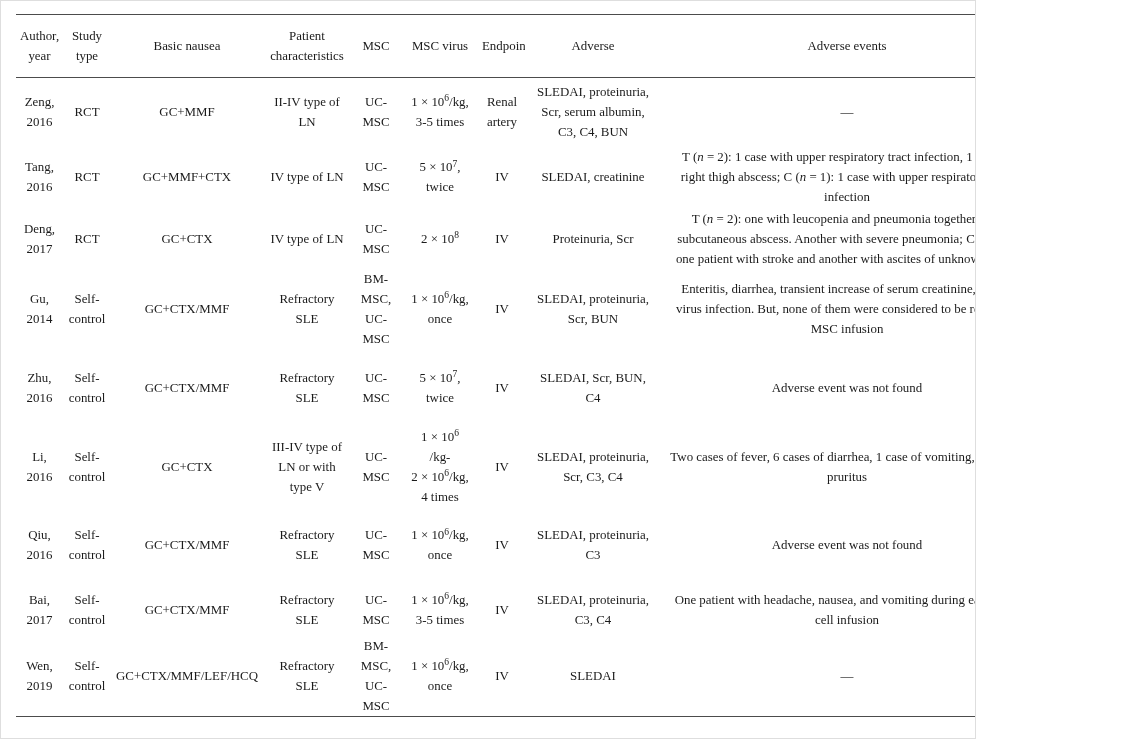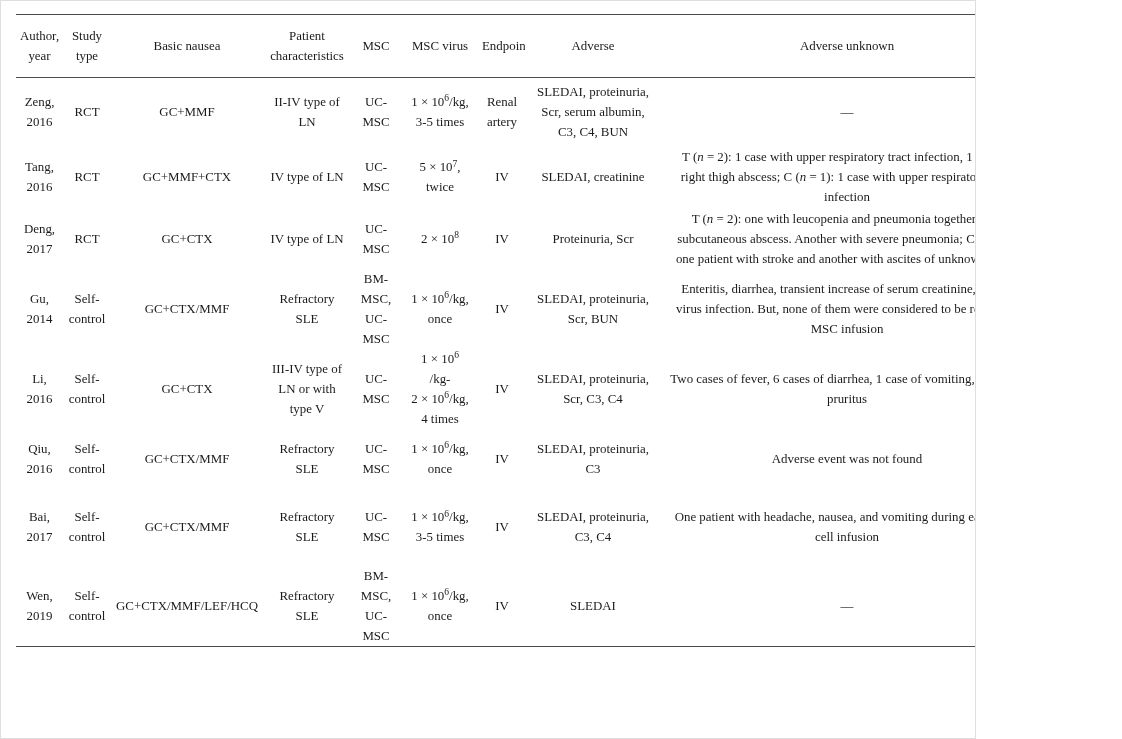--- a/index.html
+++ b/index.html
@@ -94,21 +94,21 @@
     <thead>
       <tr>
           <th>Author,<br>year</th>
           <th>Study<br>type</th>
           <th>Basic nausea</th>
           <th>Patient<br>characteristics</th>
           <th>MSC</th>
           <th>MSC virus</th>
           <th>Endpoint</th>
           <th>Adverse</th>
-          <th>Adverse unknown</th>
+          <th>Adverse events</th>
           <th>Effectiveness</th>
         </tr>
     </thead>
     <tbody>
         <tr>
           <td class="cell-author">Zeng,<br>2016</td>
           <td class="cell-study_type">RCT</td>
           <td class="cell-basic_regimen">GC+MMF</td>
           <td class="cell-patient_characteristics">II-IV type of<br>LN</td>
           <td class="cell-msc">UC-<br>MSC</td>
@@ -145,20 +145,32 @@
         <tr>
           <td class="cell-author">Gu,<br>2014</td>
           <td class="cell-study_type">Self-<br>control</td>
           <td class="cell-basic_regimen">GC+CTX/MMF</td>
           <td class="cell-patient_characteristics">Refractory<br>SLE</td>
           <td class="cell-msc">BM-<br>MSC,<br>UC-<br>MSC</td>
           <td class="cell-msc_dose">1 × 10<sup>6</sup>/kg,<br>once</td>
           <td class="cell-infusion">IV</td>
           <td class="cell-endpoint">SLEDAI, proteinuria,<br>Scr, BUN</td>
           <td class="cell-adverse_events">Enteritis, diarrhea, transient increase of serum creatinine, herpes virus infection. But, none of them were considered to be related to MSC infusion</td>
+          <td class="cell-effectiveness">Yes</td>
+        </tr>
+        <tr>
+          <td class="cell-author">Zhu,<br>2016</td>
+          <td class="cell-study_type">Self-<br>control</td>
+          <td class="cell-basic_regimen">GC+CTX/MMF</td>
+          <td class="cell-patient_characteristics">Refractory<br>SLE</td>
+          <td class="cell-msc">UC-<br>MSC</td>
+          <td class="cell-msc_dose">5 × 10<sup>7</sup>,<br>twice</td>
+          <td class="cell-infusion">IV</td>
+          <td class="cell-endpoint">SLEDAI, Scr, BUN,<br>C4</td>
+          <td class="cell-adverse_events">Adverse event was not found</td>
           <td class="cell-effectiveness">Yes</td>
         </tr>
         <tr>
           <td class="cell-author">Li,<br>2016</td>
           <td class="cell-study_type">Self-<br>control</td>
           <td class="cell-basic_regimen">GC+CTX</td>
           <td class="cell-patient_characteristics">III-IV type of<br>LN or with<br>type V</td>
           <td class="cell-msc">UC-<br>MSC</td>
           <td class="cell-msc_dose">1 × 10<sup>6</sup><br>/kg-<br>2 × 10<sup>6</sup>/kg,<br>4 times</td>
           <td class="cell-infusion">IV</td>

